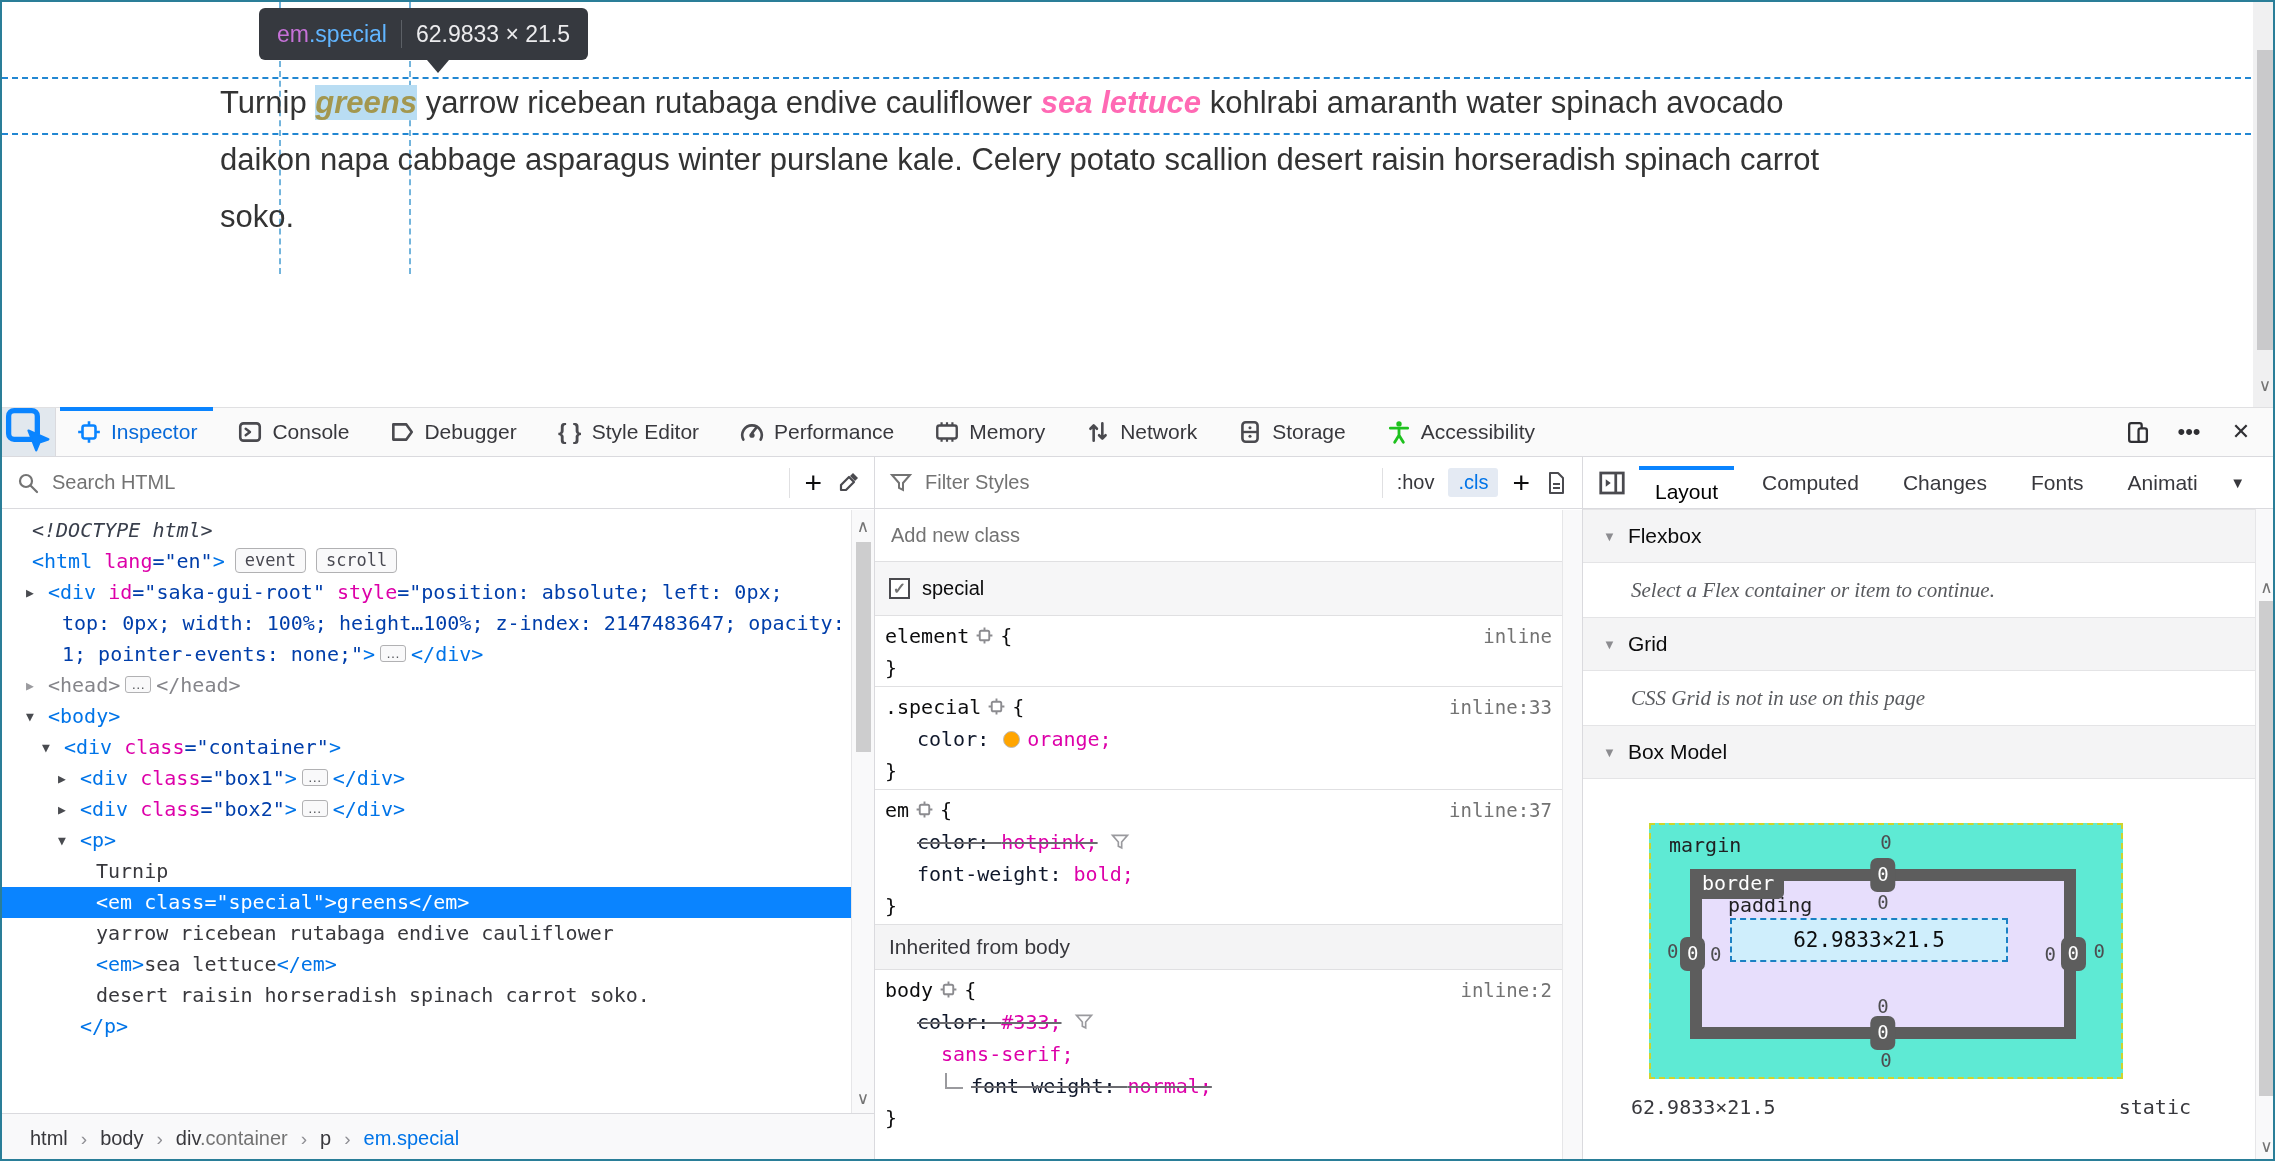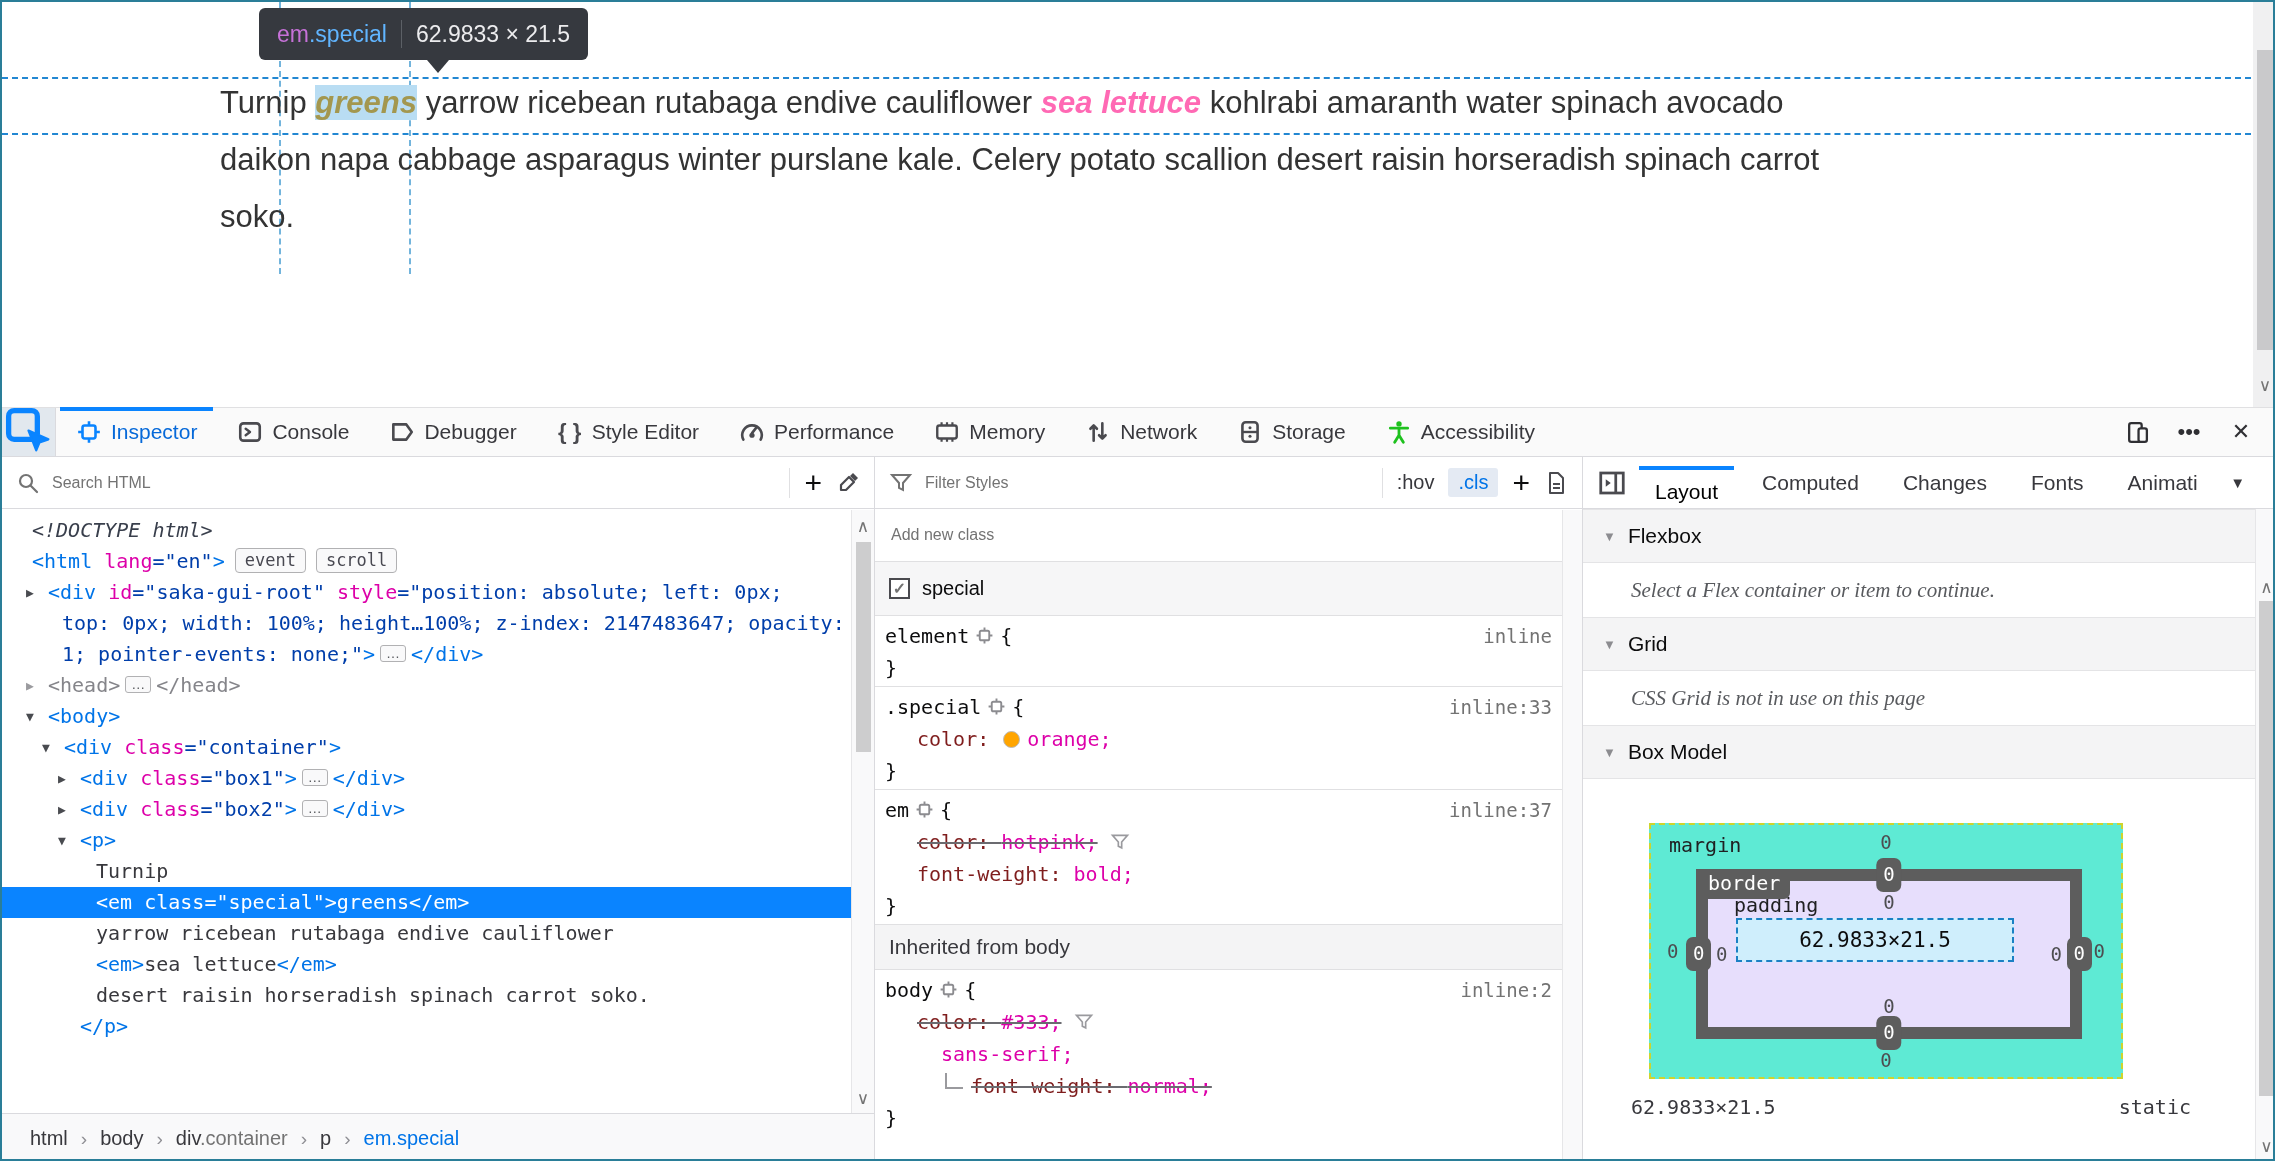--- a/index.html
+++ b/index.html
@@ -50,21 +50,21 @@
   #dt-right { margin-left:auto; display:flex; align-items:center; gap:8px; padding-right:14px; }
   .dt-rbtn { width:44px; height:40px; display:flex; align-items:center; justify-content:center;
     color:#2f2f33; font-size:22px; }
   .dt-rbtn .ic { width:25px; height:25px; }
   
   .vdiv { position:absolute; top:455px; bottom:0; width:1px; background:#dadade; z-index:3; }
   #col1 { position:absolute; left:0; top:455px; width:872px; height:706px; background:#fff; }
   #col2 { position:absolute; left:873px; top:455px; width:707px; height:706px; background:#fff; overflow:hidden; }
   #col3 { position:absolute; left:1581px; top:455px; width:694px; height:706px; background:#fff; overflow:hidden; }
   .pane-toolbar { height:52px; border-bottom:1px solid #dadade; display:flex; align-items:center; padding:0 14px; background:#fff; }
-  .placeholder { color:#737373; font-size:16px; }
+  .placeholder { color:#737373; font-size:20px; }
   .tb-ic { width:24px; height:24px; color:#737373; margin-right:12px; flex:none; }
   .tb-right { margin-left:auto; display:flex; align-items:center; gap:14px; }
   .tb-vsep { width:1px; height:30px; background:#e0e0e2; }
   .plus-ic { font-size:30px; color:#0c0c0d; font-weight:400; line-height:1; }
   .tb-small-ic { width:24px; height:24px; color:#4a4a4f; }
   
   #markup { position:absolute; left:0; top:53px; width:1012px; height:603px; overflow:hidden;
     font-family:"DejaVu Sans Mono", monospace; font-size:20px; color:#38383d; padding-top:5px; }
   .m-line { position:relative; height:31px; line-height:31px; white-space:pre; }
   .m-line.sel { background:#0a84ff; }
@@ -93,21 +93,21 @@
   
   .row-addclass { height:53px; border-bottom:1px solid #e0e0e2; display:flex; align-items:center; padding:0 16px; }
   .row-class { height:54px; border-bottom:1px solid #e0e0e2; display:flex; align-items:center; gap:12px;
     padding:0 14px; background:#f6f6f7; font-size:20px; color:#0c0c0d; }
   .cbox { width:21px; height:21px; border:2px solid #4a4a4f; background:#fff; display:flex;
     align-items:center; justify-content:center; color:#737373; font-size:16px; font-weight:bold; }
   .rule { font-family:"DejaVu Sans Mono", monospace; font-size:20px; padding:4px 0 2px 0; border-bottom:1px solid #e0e0e2; }
   .rrow { position:relative; min-height:32px; line-height:32px; padding-left:10px; white-space:pre; }
   .rsel { color:#0c0c0d; } .rbrace { color:#0c0c0d; }
   .rloc { position:absolute; right:30px; top:0; color:#737373; font-size:19px; }
-  .rprop { color:#7f1d1d; } .rval { color:#dd00a9; }
+  .rprop { color:#0f172a; } .rval { color:#dd00a9; }
   .decl { padding-left:42px; }
   .struck .rprop, .struck .rval { text-decoration:line-through; text-decoration-color:#6b6b70; }
   .sel-ic { display:inline-block; width:19px; height:19px; color:#8c8c90; margin:0 6px; vertical-align:-2px; }
   .sel-ic svg { width:100%; height:100%; }
   .swatch { display:inline-block; width:17px; height:17px; border-radius:50%; background:#ffa500;
     border:1px solid #b9b9bb; vertical-align:-2px; margin:0 7px 0 2px; }
   .funnel-ic { display:inline-block; width:20px; height:20px; color:#9a9a9e; margin-left:12px; vertical-align:-3px; }
   .funnel-ic svg { width:100%; height:100%; }
   .exp-tri { display:inline-block; color:#737373; font-size:13px; margin-right:4px; }
   .elbow { display:inline-block; width:18px; height:16px; border-left:2px solid #9a9a9e;
@@ -126,21 +126,21 @@
     display:flex; align-items:center; gap:12px; padding:0 20px; font-size:21px; color:#0c0c0d; }
   .lo-sec-header .tri { color:#8c8c90; font-size:13px; }
   .lo-msg { height:54px; display:flex; align-items:center; padding:0 48px; font-style:italic;
     color:#585a5e; font-size:21px; font-family:"Liberation Serif", serif; }
   
   #bm-area { position:relative; height:352px; font-family:"DejaVu Sans Mono", monospace; }
   #bm-margin { position:absolute; left:66px; top:44px; width:474px; height:256px;
     background:#5eead4; border:2px dashed #cfd42c; }
   .bm-label { font-size:20px; color:#202022; }
   #bm-margin > .bm-label { position:absolute; left:18px; top:8px; }
-  #bm-border { position:absolute; left:45px; top:44px; width:386px; height:170px; background:#5d5d5d; }
+  #bm-border { position:absolute; left:39px; top:44px; width:386px; height:170px; background:#5d5d5d; }
   #bm-border-label { position:absolute; left:0; top:0; background:#5d5d5d; color:#fff; font-size:20px;
     padding:2px 10px 4px 12px; border-radius:0 0 6px 0; z-index:2; }
   #bm-padding { position:absolute; left:12px; top:12px; right:12px; bottom:12px; background:#e7defc; }
   #bm-padding > .bm-label { position:absolute; left:26px; top:12px; }
   #bm-content { position:absolute; left:28px; top:37px; width:278px; height:44px; background:#cfeefc;
     border:2px dashed #1b80c4; display:flex; align-items:center; justify-content:center;
     font-size:21px; color:#0c0c0d; }
   .bm-val { position:absolute; font-size:19px; color:#4d4d50; }
   .bm-badge { position:absolute; background:#5d5d5d; color:#fff; font-size:19px; line-height:1;
     padding:7px 7px 8px; border-radius:7px; z-index:2; }

